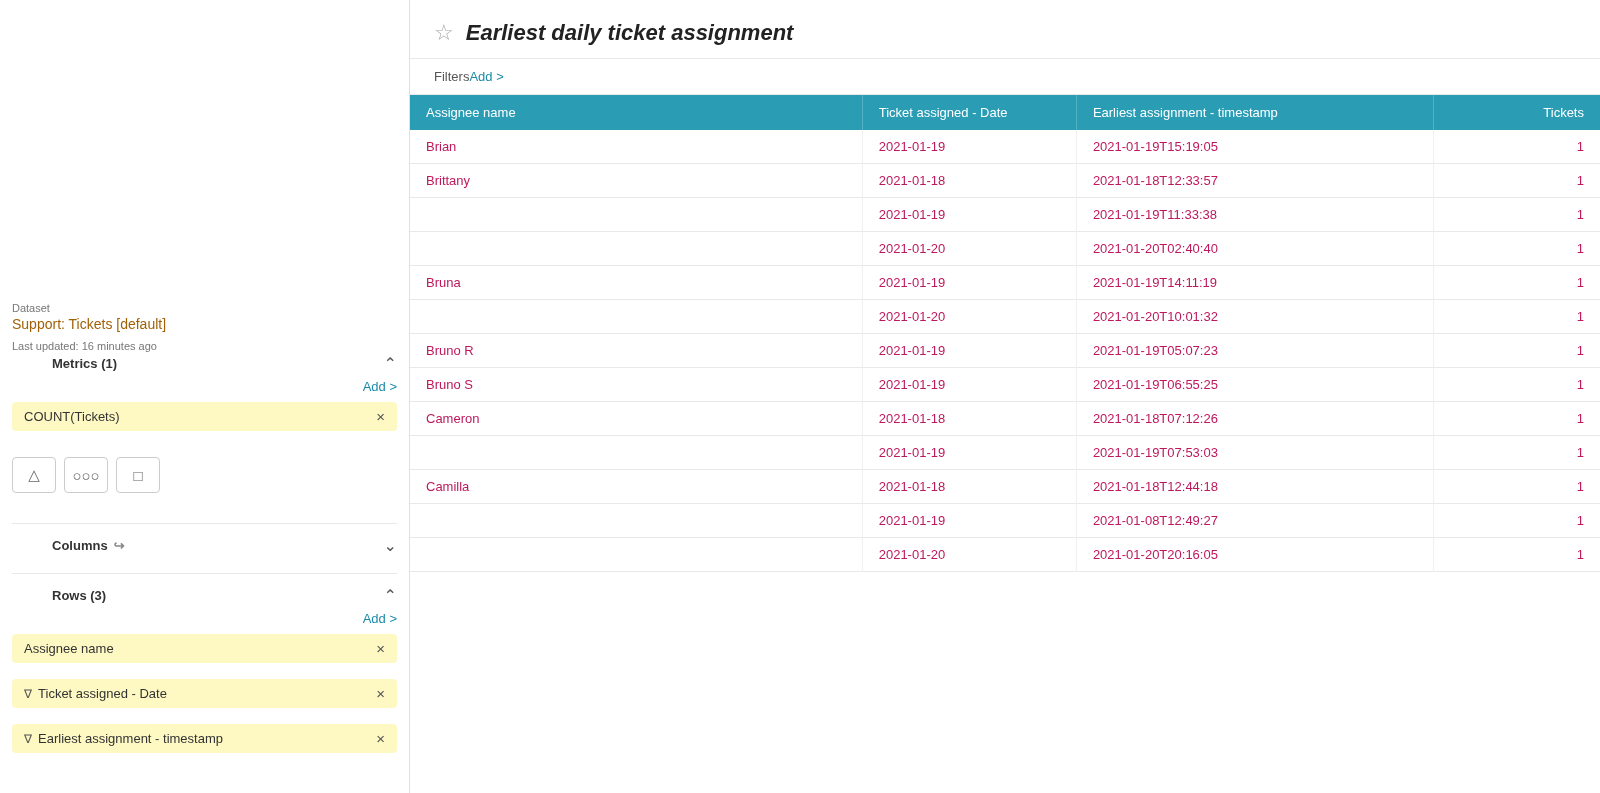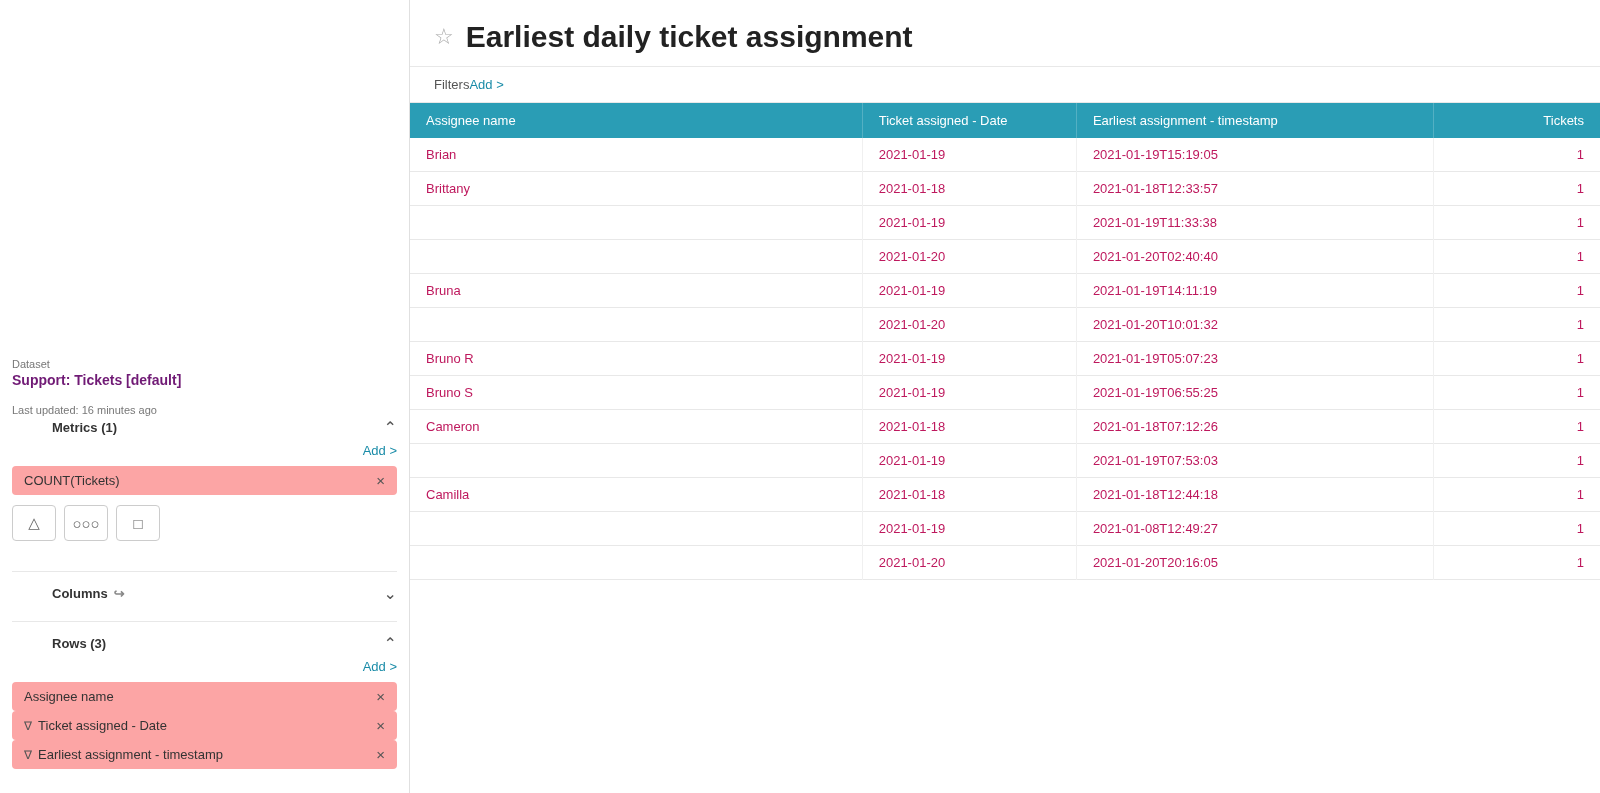--- a/index.html
+++ b/index.html
@@ -17,23 +17,23 @@
       overflow-y: auto;
       justify-content: flex-end;
     }
     .dataset-label {
       font-size: 11px;
       color: #777;
       margin-bottom: 2px;
     }
     .dataset-name {
       font-size: 14px;
-      font-weight: 700;
-      color: #701a75;
-      margin-bottom: 16px;
+      font-weight: 400;
+      color: #a16207;
+      margin-bottom: 8px;
     }
     .dataset-updated {
       font-size: 11px;
       color: #777;
       margin-bottom: 2px;
     }
     .section-header {
       display: flex;
       justify-content: space-between;
       align-items: center;
@@ -54,27 +54,27 @@
       cursor: pointer;
     }
     .add-btn {
       color: #1a8ca8;
       font-size: 13px;
       cursor: pointer;
       text-align: right;
       margin-bottom: 8px;
     }
     .pill {
-      background: #fca5a5;
+      background: #fef9c3;
       border-radius: 4px;
       padding: 7px 12px;
       display: flex;
       justify-content: space-between;
       align-items: center;
-      margin-bottom: 0;
+      margin-bottom: 16px;
       font-size: 13px;
       color: #333;
     }
     .pill-x {
       cursor: pointer;
       color: #555;
       font-size: 15px;
       line-height: 1;
     }
     .pill-icon {
@@ -119,23 +119,24 @@
       border-bottom: 1px solid #e8e8e8;
       display: flex;
       align-items: center;
       gap: 12px;
     }
     .star-icon {
       font-size: 22px;
       color: #aaa;
     }
     .page-title {
-      font-size: 30px;
+      font-size: 22px;
       font-weight: 600;
       color: #222;
+      font-style: italic;
     }
     .filters-bar {
       padding: 10px 24px;
       border-bottom: 1px solid #e8e8e8;
       display: flex;
       align-items: center;
     }
     .filters-label {
       font-size: 13px;
       color: #555;

